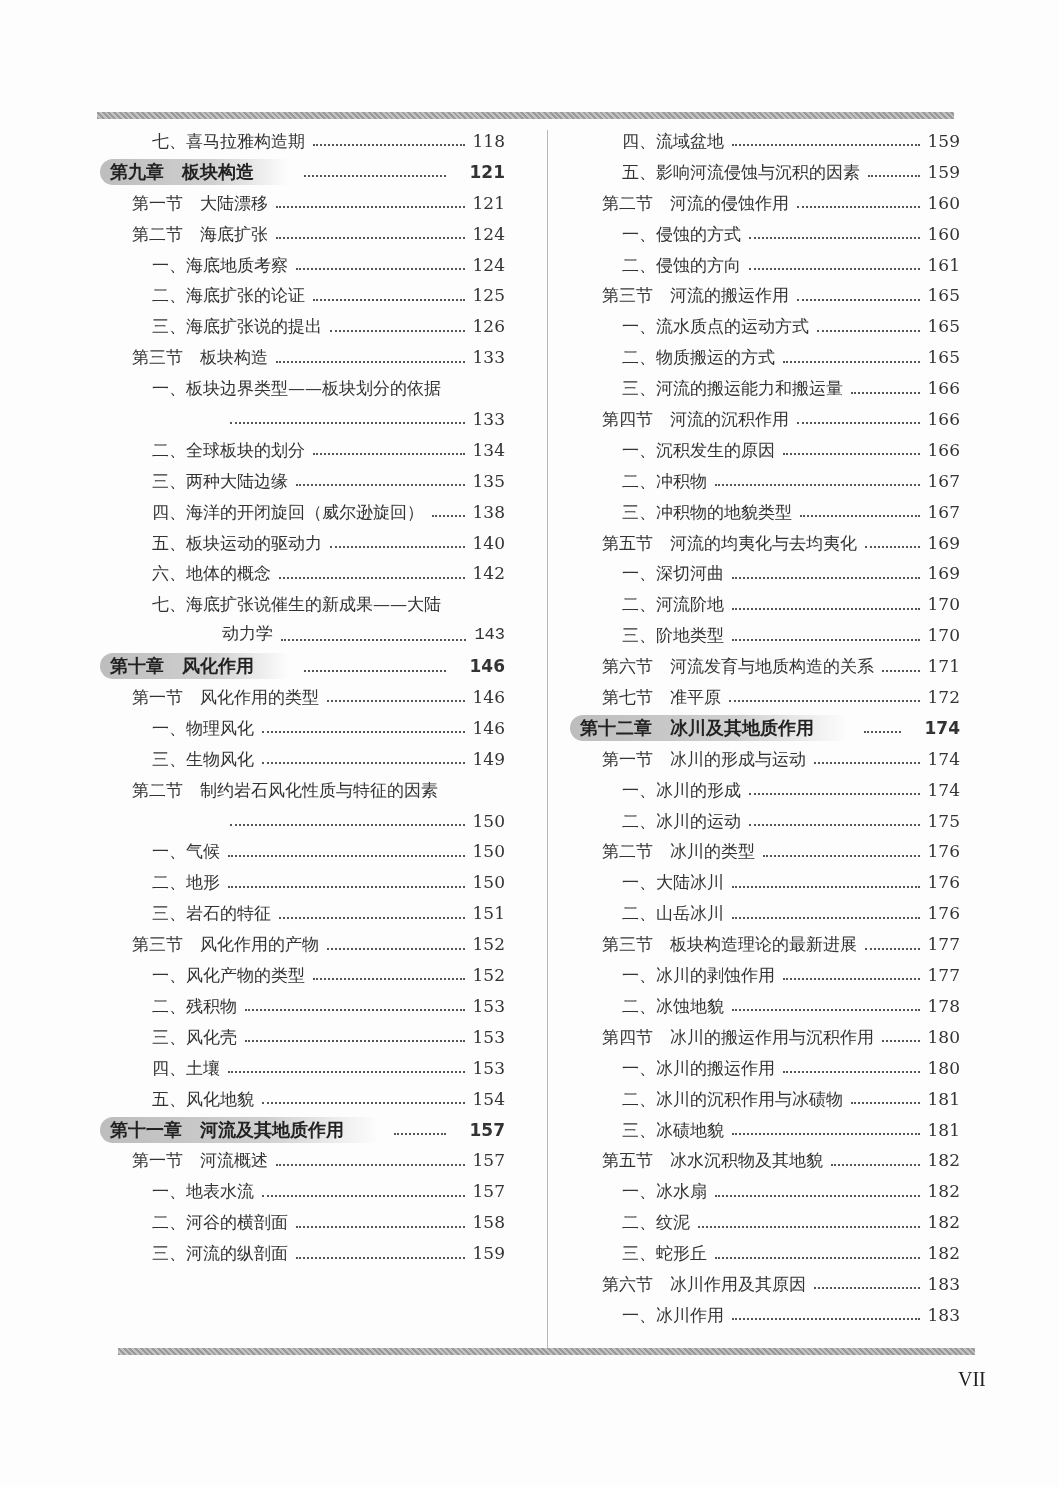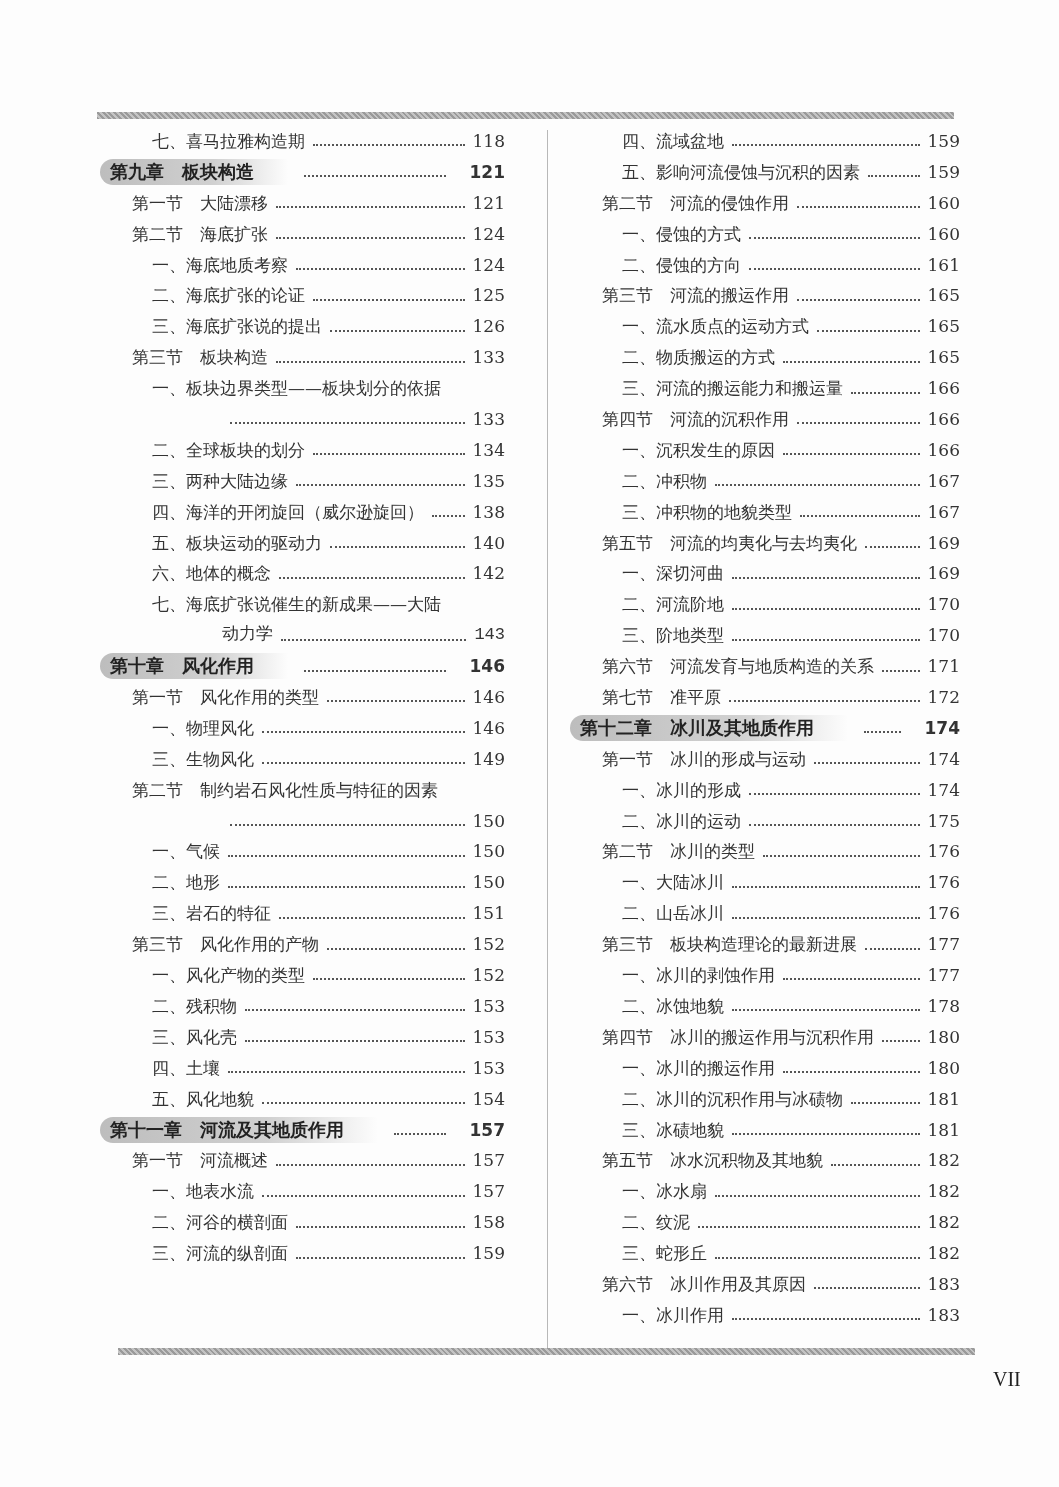--- a/index.html
+++ b/index.html
@@ -36,21 +36,21 @@
   }
   .entry.chapter .title {
     background: linear-gradient(90deg, #bdbdbd 0%, #d0d0d0 60%, rgba(220,220,220,0) 100%);
     border-radius: 14px 0 0 14px; padding: 0 34px 0 10px; margin-left: 0;
     line-height: 26px;
   }
   .entry.chapter .dots { margin-left: 0; }
   .entry.chapter .page { font-family: "DejaVu Sans", "Liberation Sans", sans-serif; font-weight: bold; }
   .entry.nopage .page { visibility: hidden; }
   .entry.nopage .dots { visibility: hidden; }
-  .folio { position: absolute; left: 958px; top: 1368px; font-size: 20px; color: #222; font-family: "Liberation Serif", serif; margin-left: 35px; }
+  .folio { position: absolute; left: 958px; top: 1368px; font-size: 20px; color: #222; font-family: "Liberation Serif", serif; }
 </style>
 </head>
 <body>
 
 <div class="rule top"></div>
 <div class="divider"></div>
 
 <div class="col left" id="col-left">
     <div class="entry lvl-item">
       <span class="title">七、喜马拉雅构造期</span>

